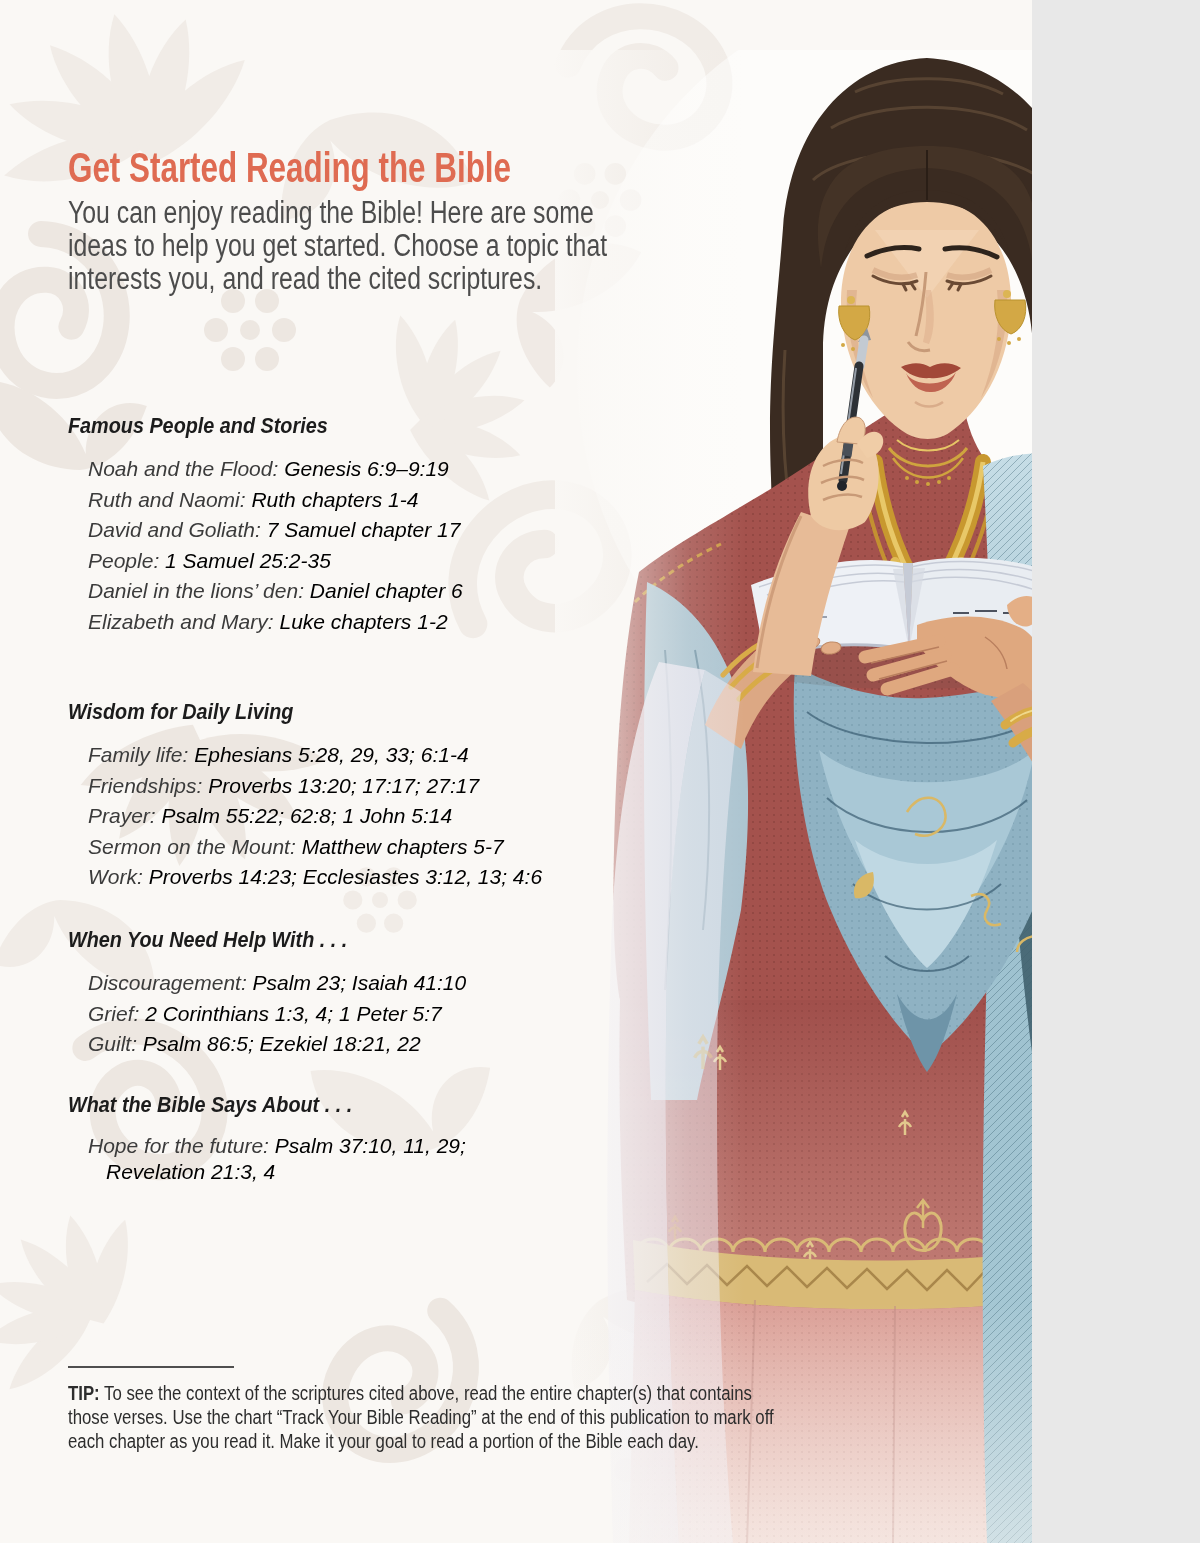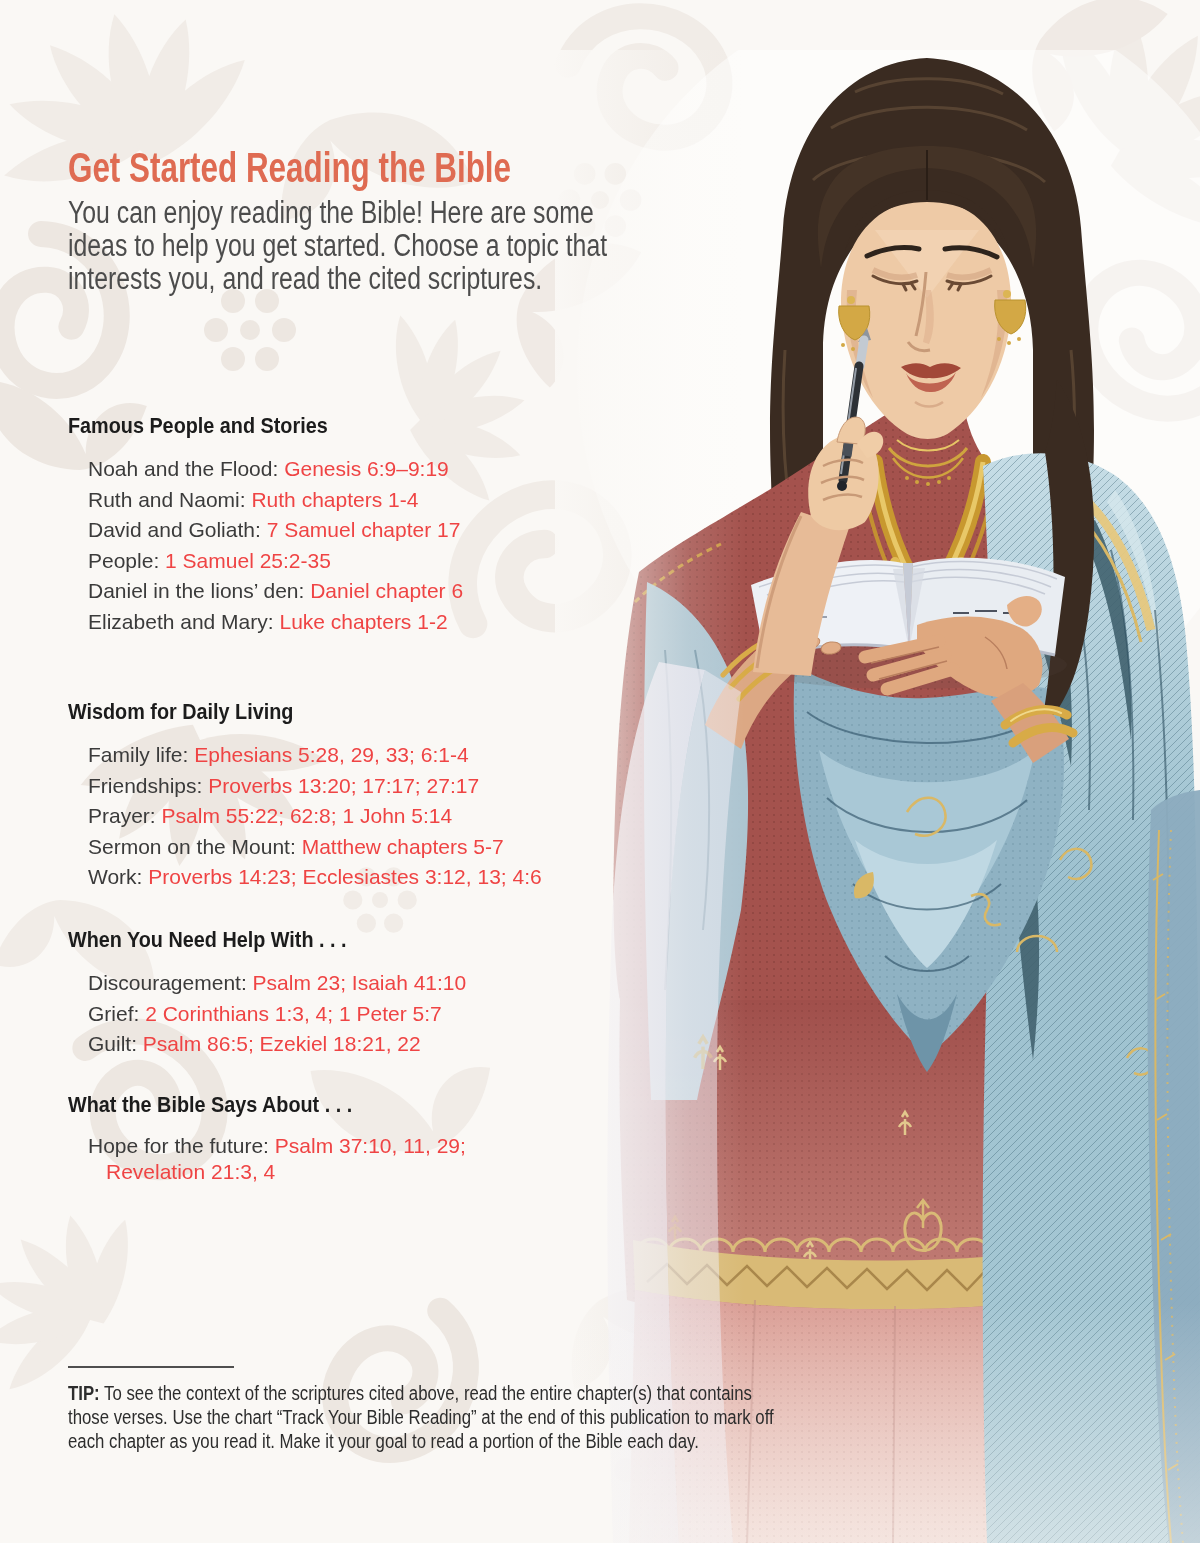--- a/index.html
+++ b/index.html
@@ -1,33 +1,33 @@
 <!DOCTYPE html>
 <html><head>
 <meta charset="utf-8">
 <style>
   html,body{margin:0;padding:0;background:#e8e8e8;}
-  .page{position:relative;width:1200px;height:1543px;background:#faf8f5;overflow:hidden;
+  .page{position:relative;width:1032px;height:1543px;background:#faf8f5;overflow:hidden;
         font-family:"Liberation Sans","DejaVu Sans",sans-serif;}
   .bg-svg,.illus{position:absolute;pointer-events:none;}
   .bg-svg{left:0;top:0;}
   .illus{left:555px;top:50px;}
   .title{position:absolute;left:68px;top:114px;font-size:43px;font-weight:bold;color:#df6b52;
          white-space:nowrap;transform:scaleX(.73);transform-origin:0 0;letter-spacing:0;}
   .intro{position:absolute;left:68px;top:196px;font-size:31px;line-height:33px;color:#4c4c4c;
          transform:scaleX(.8);transform-origin:0 0;}
   .intro div{white-space:nowrap;}
-  .sec{position:absolute;left:68px;}
+  .sec{position:absolute;left:68px;font-style:italic;}
   .sec h2{margin:0;font-size:22px;line-height:28px;font-weight:bold;color:#1c1c1c;
           white-space:nowrap;transform:scaleX(.9);transform-origin:0 0;}
   .items{margin-top:14px;padding-left:20px;font-size:21px;line-height:30.6px;color:#3b3b3b;}
   .items.tight{line-height:25.5px;}
   .items.tight .item{margin-bottom:6px;}
   .item{white-space:nowrap;}
-  .cite{color:#ef4444;}
+  .cite{color:#000000;}
   .cont{padding-left:18px;white-space:nowrap;}
   .divider{position:absolute;left:68px;top:1366px;width:166px;border-top:2px solid #4f4f4f;}
   .tip{position:absolute;left:68px;top:1382px;font-size:19.5px;line-height:23.8px;color:#2d2d2d;
        transform:scaleX(.86);transform-origin:0 0;}
   .tip div{white-space:nowrap;}
   .tip b{font-weight:bold;}
 </style>
 </head>
 <body>
 

